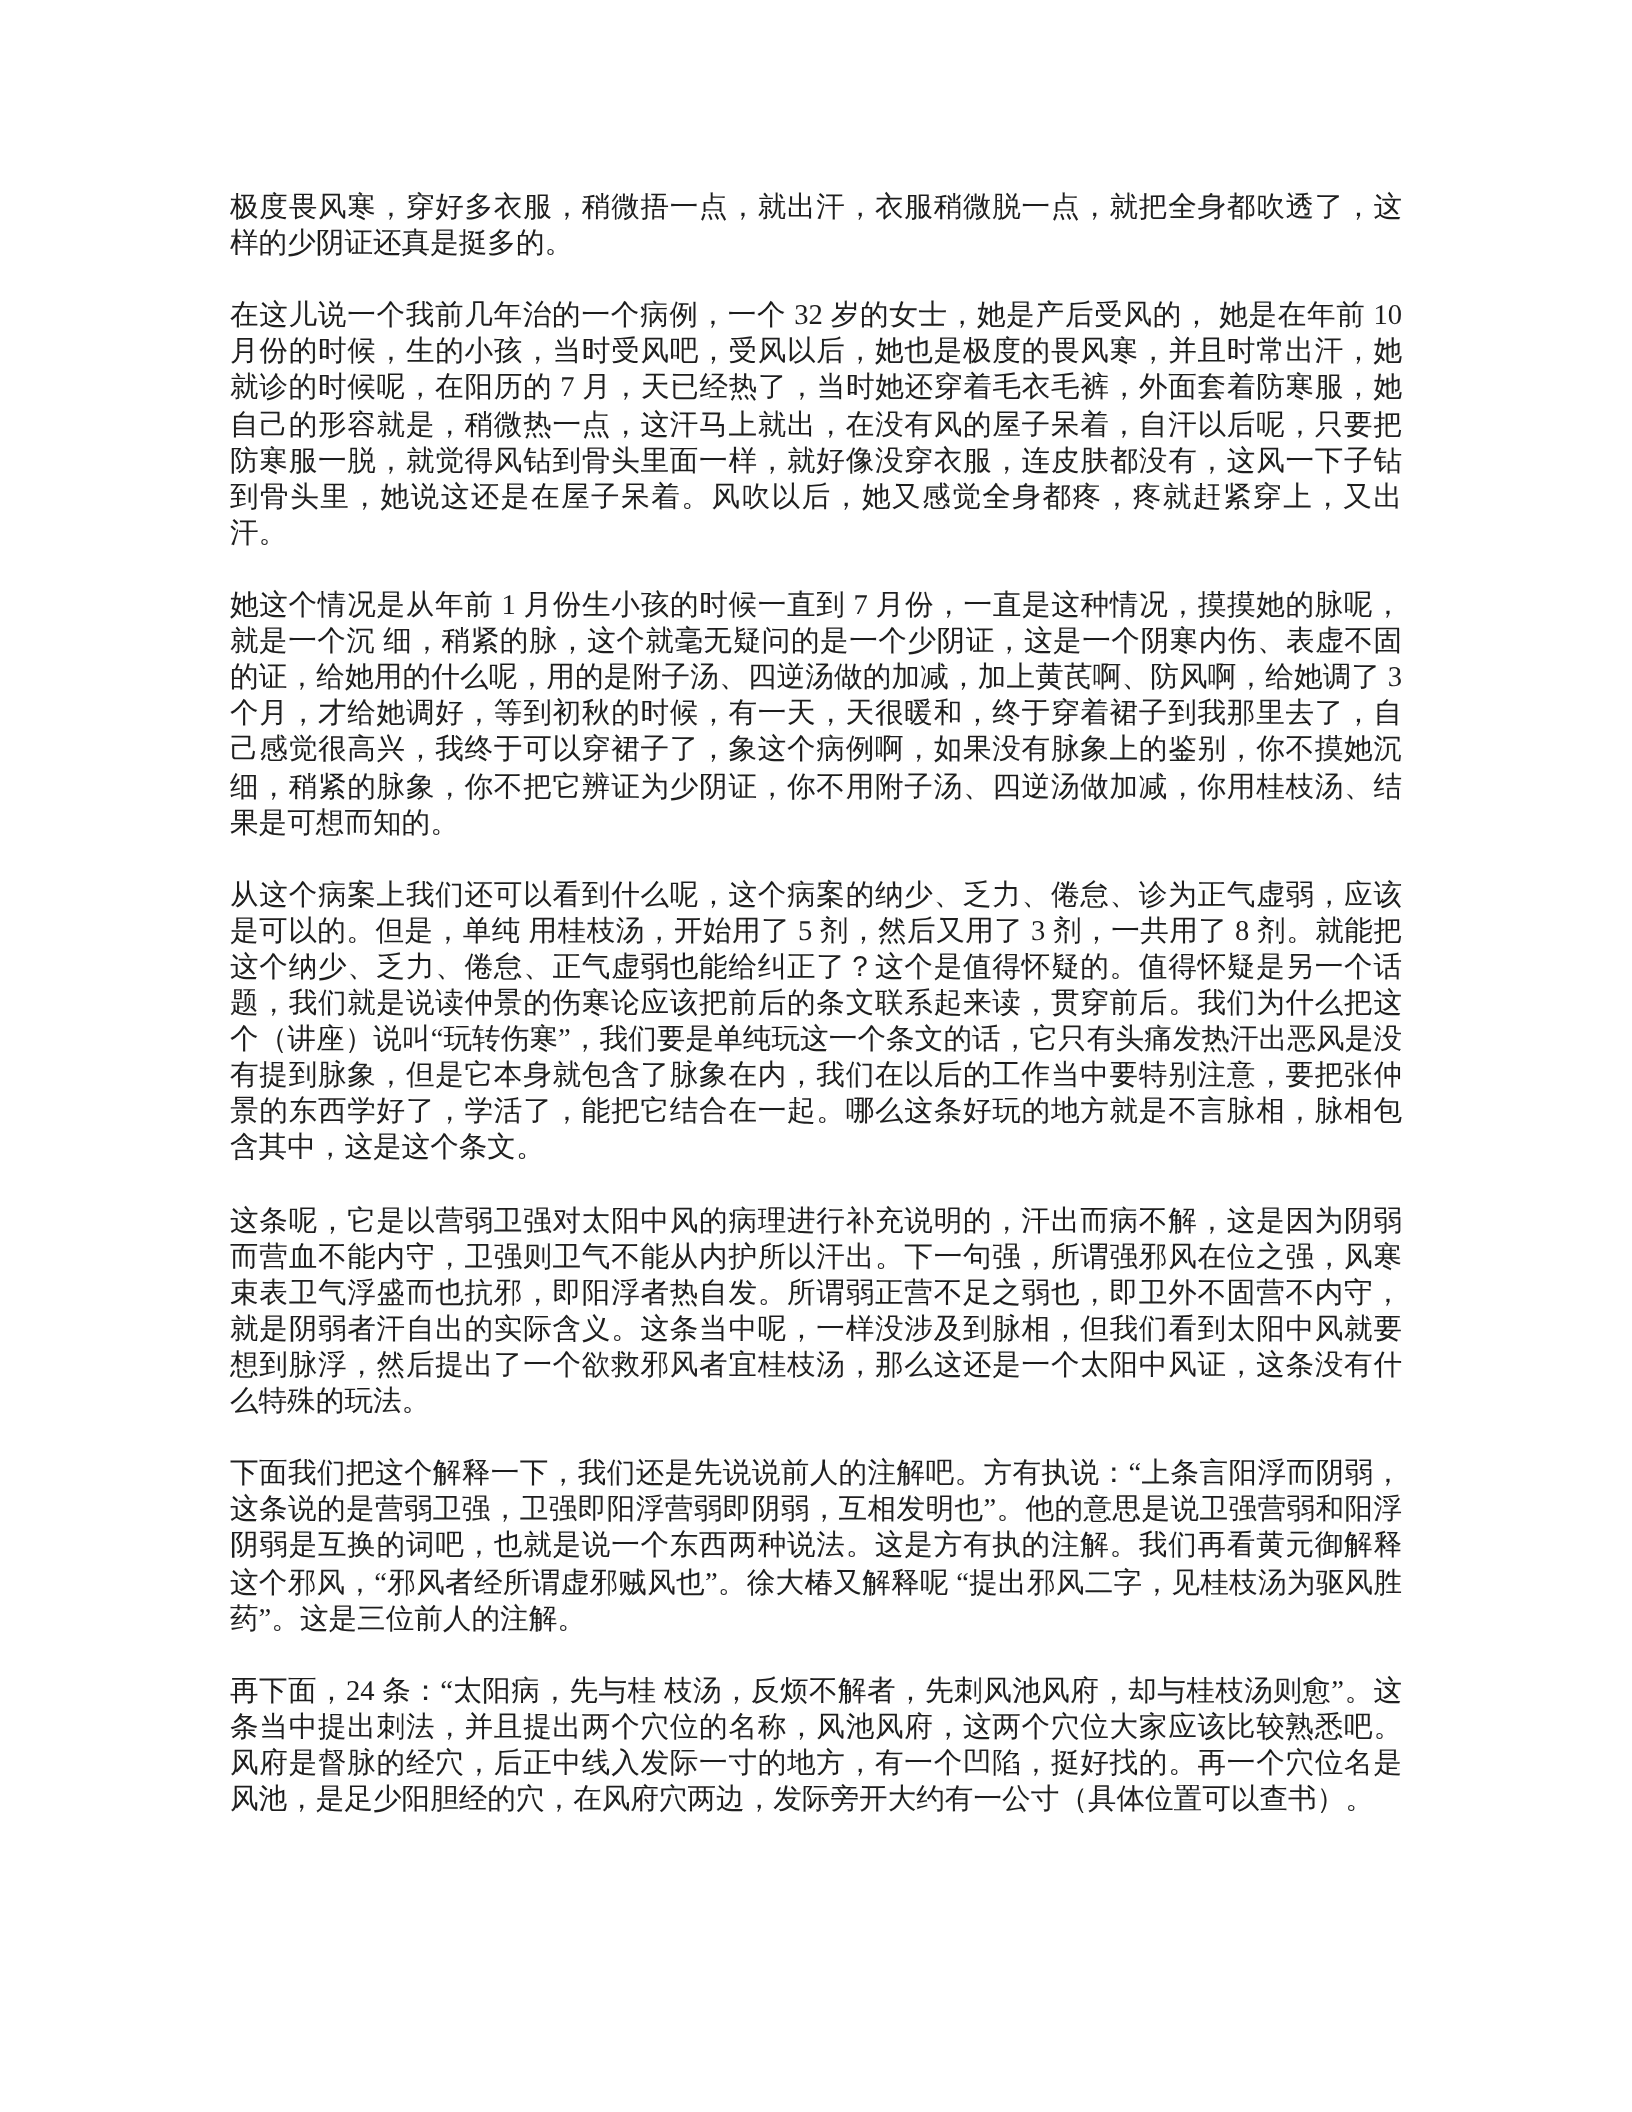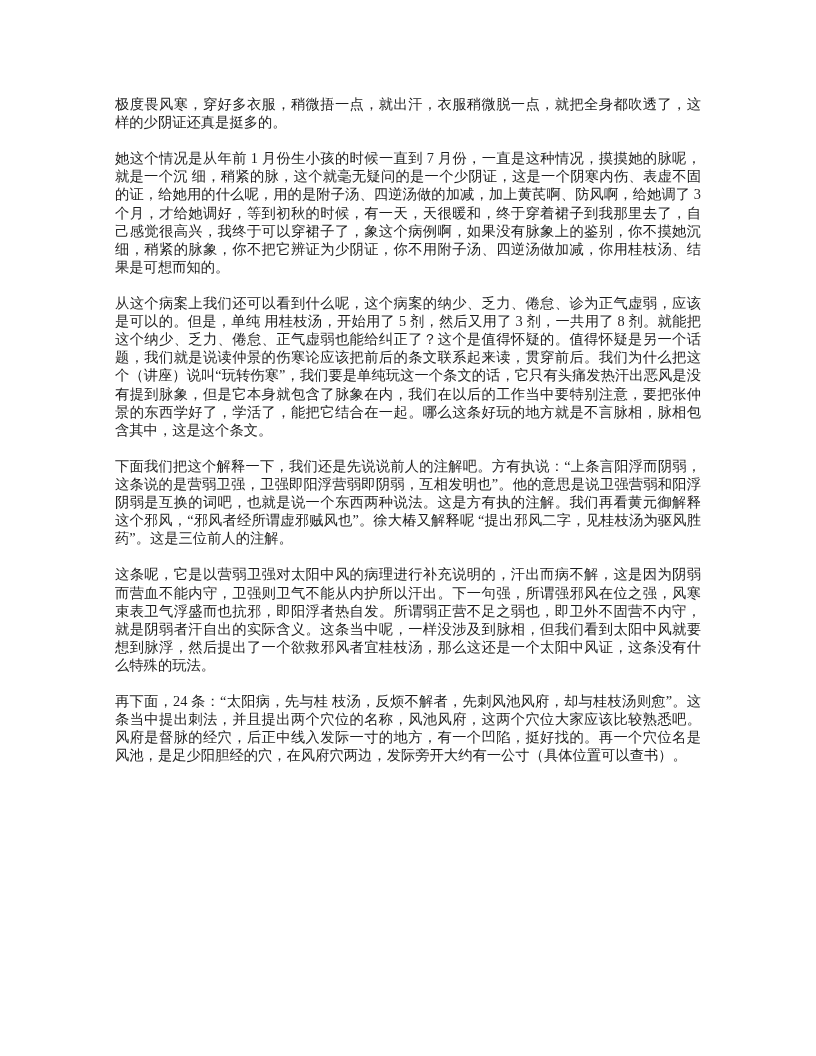--- a/index.html
+++ b/index.html
@@ -34,19 +34,20 @@
   .doc-body p:last-child {
     margin-bottom: 14px;
   }
 </style>
 </head>
 <body>
 
 <div class="page">
   <div class="doc-body">
     <p>极度畏风寒，穿好多衣服，稍微捂一点，就出汗，衣服稍微脱一点，就把全身都吹透了，这样的少阴证还真是挺多的。</p>
+    <p>在这儿说一个我前几年治的一个病例，一个 32 岁的女士，她是产后受风的， 她是在年前 10 月份的时候，生的小孩，当时受风吧，受风以后，她也是极度的畏风寒，并且时常出汗，她就诊的时候呢，在阳历的 7 月，天已经热了，当时她还穿着毛衣毛裤，外面套着防寒服，她自己的形容就是，稍微热一点，这汗马上就出，在没有风的屋子呆着，自汗以后呢，只要把防寒服一脱，就觉得风钻到骨头里面一样，就好像没穿衣服，连皮肤都没有，这风一下子钻到骨头里，她说这还是在屋子呆着。风吹以后，她又感觉全身都疼，疼就赶紧穿上，又出汗。</p>
     <p>她这个情况是从年前 1 月份生小孩的时候一直到 7 月份，一直是这种情况，摸摸她的脉呢，就是一个沉 细，稍紧的脉，这个就毫无疑问的是一个少阴证，这是一个阴寒内伤、表虚不固的证，给她用的什么呢，用的是附子汤、四逆汤做的加减，加上黄芪啊、防风啊，给她调了 3 个月，才给她调好，等到初秋的时候，有一天，天很暖和，终于穿着裙子到我那里去了，自己感觉很高兴，我终于可以穿裙子了，象这个病例啊，如果没有脉象上的鉴别，你不摸她沉细，稍紧的脉象，你不把它辨证为少阴证，你不用附子汤、四逆汤做加减，你用桂枝汤、结果是可想而知的。</p>
     <p>从这个病案上我们还可以看到什么呢，这个病案的纳少、乏力、倦怠、诊为正气虚弱，应该是可以的。但是，单纯 用桂枝汤，开始用了 5 剂，然后又用了 3 剂，一共用了 8 剂。就能把这个纳少、乏力、倦怠、正气虚弱也能给纠正了？这个是值得怀疑的。值得怀疑是另一个话题，我们就是说读仲景的伤寒论应该把前后的条文联系起来读，贯穿前后。我们为什么把这个（讲座）说叫“玩转伤寒”，我们要是单纯玩这一个条文的话，它只有头痛发热汗出恶风是没有提到脉象，但是它本身就包含了脉象在内，我们在以后的工作当中要特别注意，要把张仲景的东西学好了，学活了，能把它结合在一起。哪么这条好玩的地方就是不言脉相，脉相包含其中，这是这个条文。</p>
+    <p>这条呢，它是以营弱卫强对太阳中风的病理进行补充说明的，汗出而病不解，这是因为阴弱而营血不能内守，卫强则卫气不能从内护所以汗出。下一句强，所谓强邪风在位之强，风寒束表卫气浮盛而也抗邪，即阳浮者热自发。所谓弱正营不足之弱也，即卫外不固营不内守，就是阴弱者汗自出的实际含义。这条当中呢，一样没涉及到脉相，但我们看到太阳中风就要想到脉浮，然后提出了一个欲救邪风者宜桂枝汤，那么这还是一个太阳中风证，这条没有什么特殊的玩法。</p>
     <p>下面我们把这个解释一下，我们还是先说说前人的注解吧。方有执说：“上条言阳浮而阴弱，这条说的是营弱卫强，卫强即阳浮营弱即阴弱，互相发明也”。他的意思是说卫强营弱和阳浮阴弱是互换的词吧，也就是说一个东西两种说法。这是方有执的注解。我们再看黄元御解释这个邪风，“邪风者经所谓虚邪贼风也”。徐大椿又解释呢 “提出邪风二字，见桂枝汤为驱风胜药”。这是三位前人的注解。</p>
-    <p>这条呢，它是以营弱卫强对太阳中风的病理进行补充说明的，汗出而病不解，这是因为阴弱而营血不能内守，卫强则卫气不能从内护所以汗出。下一句强，所谓强邪风在位之强，风寒束表卫气浮盛而也抗邪，即阳浮者热自发。所谓弱正营不足之弱也，即卫外不固营不内守，就是阴弱者汗自出的实际含义。这条当中呢，一样没涉及到脉相，但我们看到太阳中风就要想到脉浮，然后提出了一个欲救邪风者宜桂枝汤，那么这还是一个太阳中风证，这条没有什么特殊的玩法。</p>
     <p>再下面，24 条：“太阳病，先与桂 枝汤，反烦不解者，先刺风池风府，却与桂枝汤则愈”。这条当中提出刺法，并且提出两个穴位的名称，风池风府，这两个穴位大家应该比较熟悉吧。风府是督脉的经穴，后正中线入发际一寸的地方，有一个凹陷，挺好找的。再一个穴位名是风池，是足少阳胆经的穴，在风府穴两边，发际旁开大约有一公寸（具体位置可以查书）。</p>
   </div>
 </div>
 
 </body></html>

